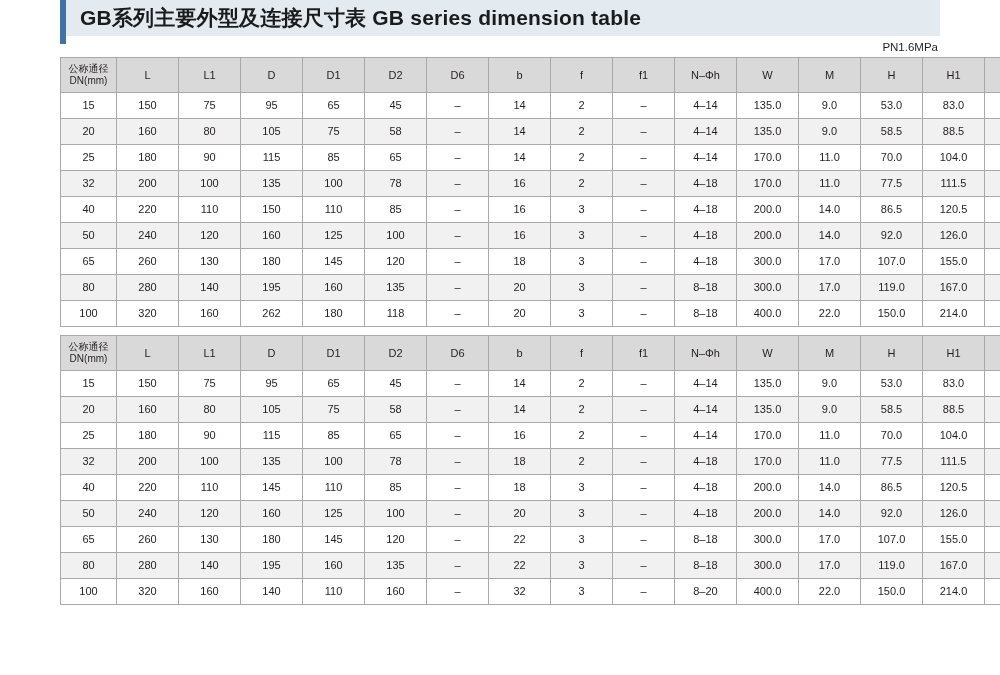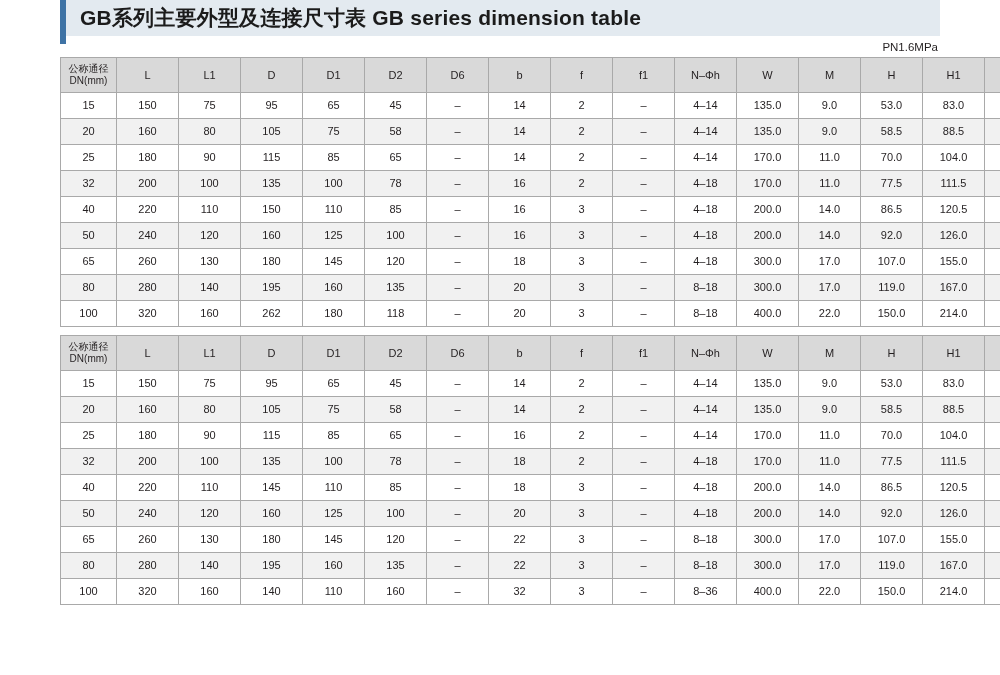--- a/index.html
+++ b/index.html
@@ -496,21 +496,21 @@
           <td>100</td>
           <td>320</td>
           <td>160</td>
           <td>140</td>
           <td>110</td>
           <td>160</td>
           <td>–</td>
           <td>32</td>
           <td>3</td>
           <td>–</td>
-          <td>8–36</td>
+          <td>8–20</td>
           <td>400.0</td>
           <td>22.0</td>
           <td>150.0</td>
           <td>214.0</td>
           <td>22.0</td>
         </tr>
       </tbody>
   </table>
 
 </div>

